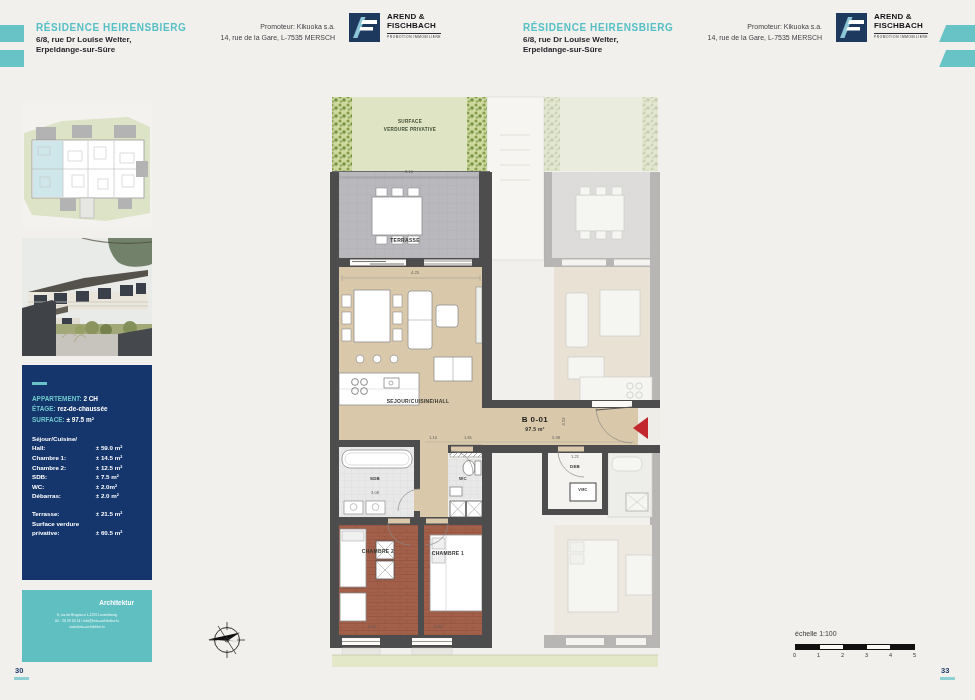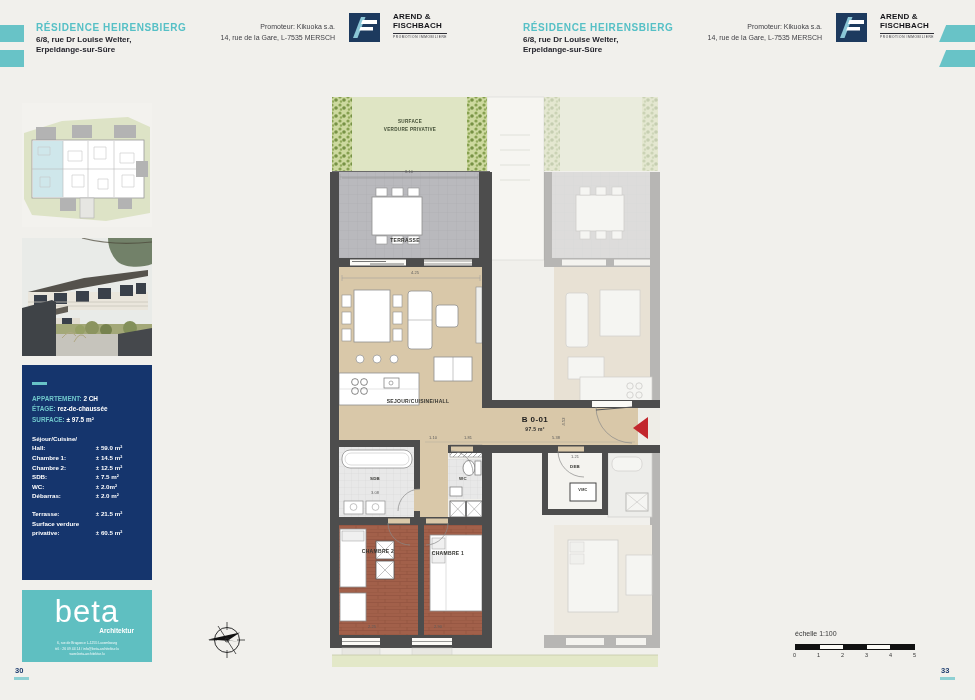--- a/index.html
+++ b/index.html
@@ -5,21 +5,21 @@
   html,body{margin:0;padding:0;}
   body{font-family:"Liberation Sans", sans-serif; background:#888;}
   #spread{position:relative; width:975px; height:700px; background:#f1f0ec; overflow:hidden;}
   .abs{position:absolute;}
 
   
   .stripe{background:#68c3c7;}
   .hdr-title{font-size:10px; font-weight:bold; letter-spacing:.6px; color:#56c0c6;}
   .hdr-addr{font-size:8px; font-weight:bold; color:#26262e; line-height:1.3; margin-top:2px;}
   .promoter{font-size:7px; color:#3f3f44; line-height:1.55; text-align:right; width:160px;}
-  .af-logo{display:flex; align-items:flex-start; gap:13px;}
+  .af-logo{display:flex; align-items:flex-start; gap:7px;}
   .af-name{font-size:8px; line-height:1.1; font-weight:bold; color:#141419; letter-spacing:.2px;}
   .af-tag{font-size:3.2px; letter-spacing:.6px; color:#2e2e36; margin-top:2px; border-top:.5px solid #2e2e36; padding-top:1.5px;}
 
   
   .panel{background:#15356d; color:#fff; padding:12px 10px; box-sizing:border-box;}
   .panel-title{font-size:10.5px; font-weight:bold; letter-spacing:.5px; line-height:1.25;}
   .panel-dash{width:15px; height:3px; background:#68c3c7; margin:5px 0 9px;}
   .spec{font-size:6.4px; font-weight:bold; line-height:1.6;}
   .spec .k{color:#6fc6cb;}
   .rooms{margin-top:9px;}
@@ -212,21 +212,20 @@
           <span class="rv"></span>
         </div>
       <div class="room-row">
           <span class="rl">privative:</span>
           <span class="rv">± 60.5 m²</span>
         </div>
     </div>
   </div>
 
   <div class="abs beta" style="left:22px; top:590px; width:130px; height:72px;">
-    <div class="beta-name">beta</div>
     <div class="beta-sub">Architektur</div>
     <div class="beta-small">
       <div>6, rue de Bragance L-1255 Luxembourg</div>
       <div>tél. : 26 09 44 14 / info@beta-architektur.lu</div>
       <div>www.beta-architektur.lu</div>
     </div>
   </div>
 
   <div class="abs" style="left:205px; top:620px;">
     <svg width="42" height="40" viewBox="0 0 42 40">

